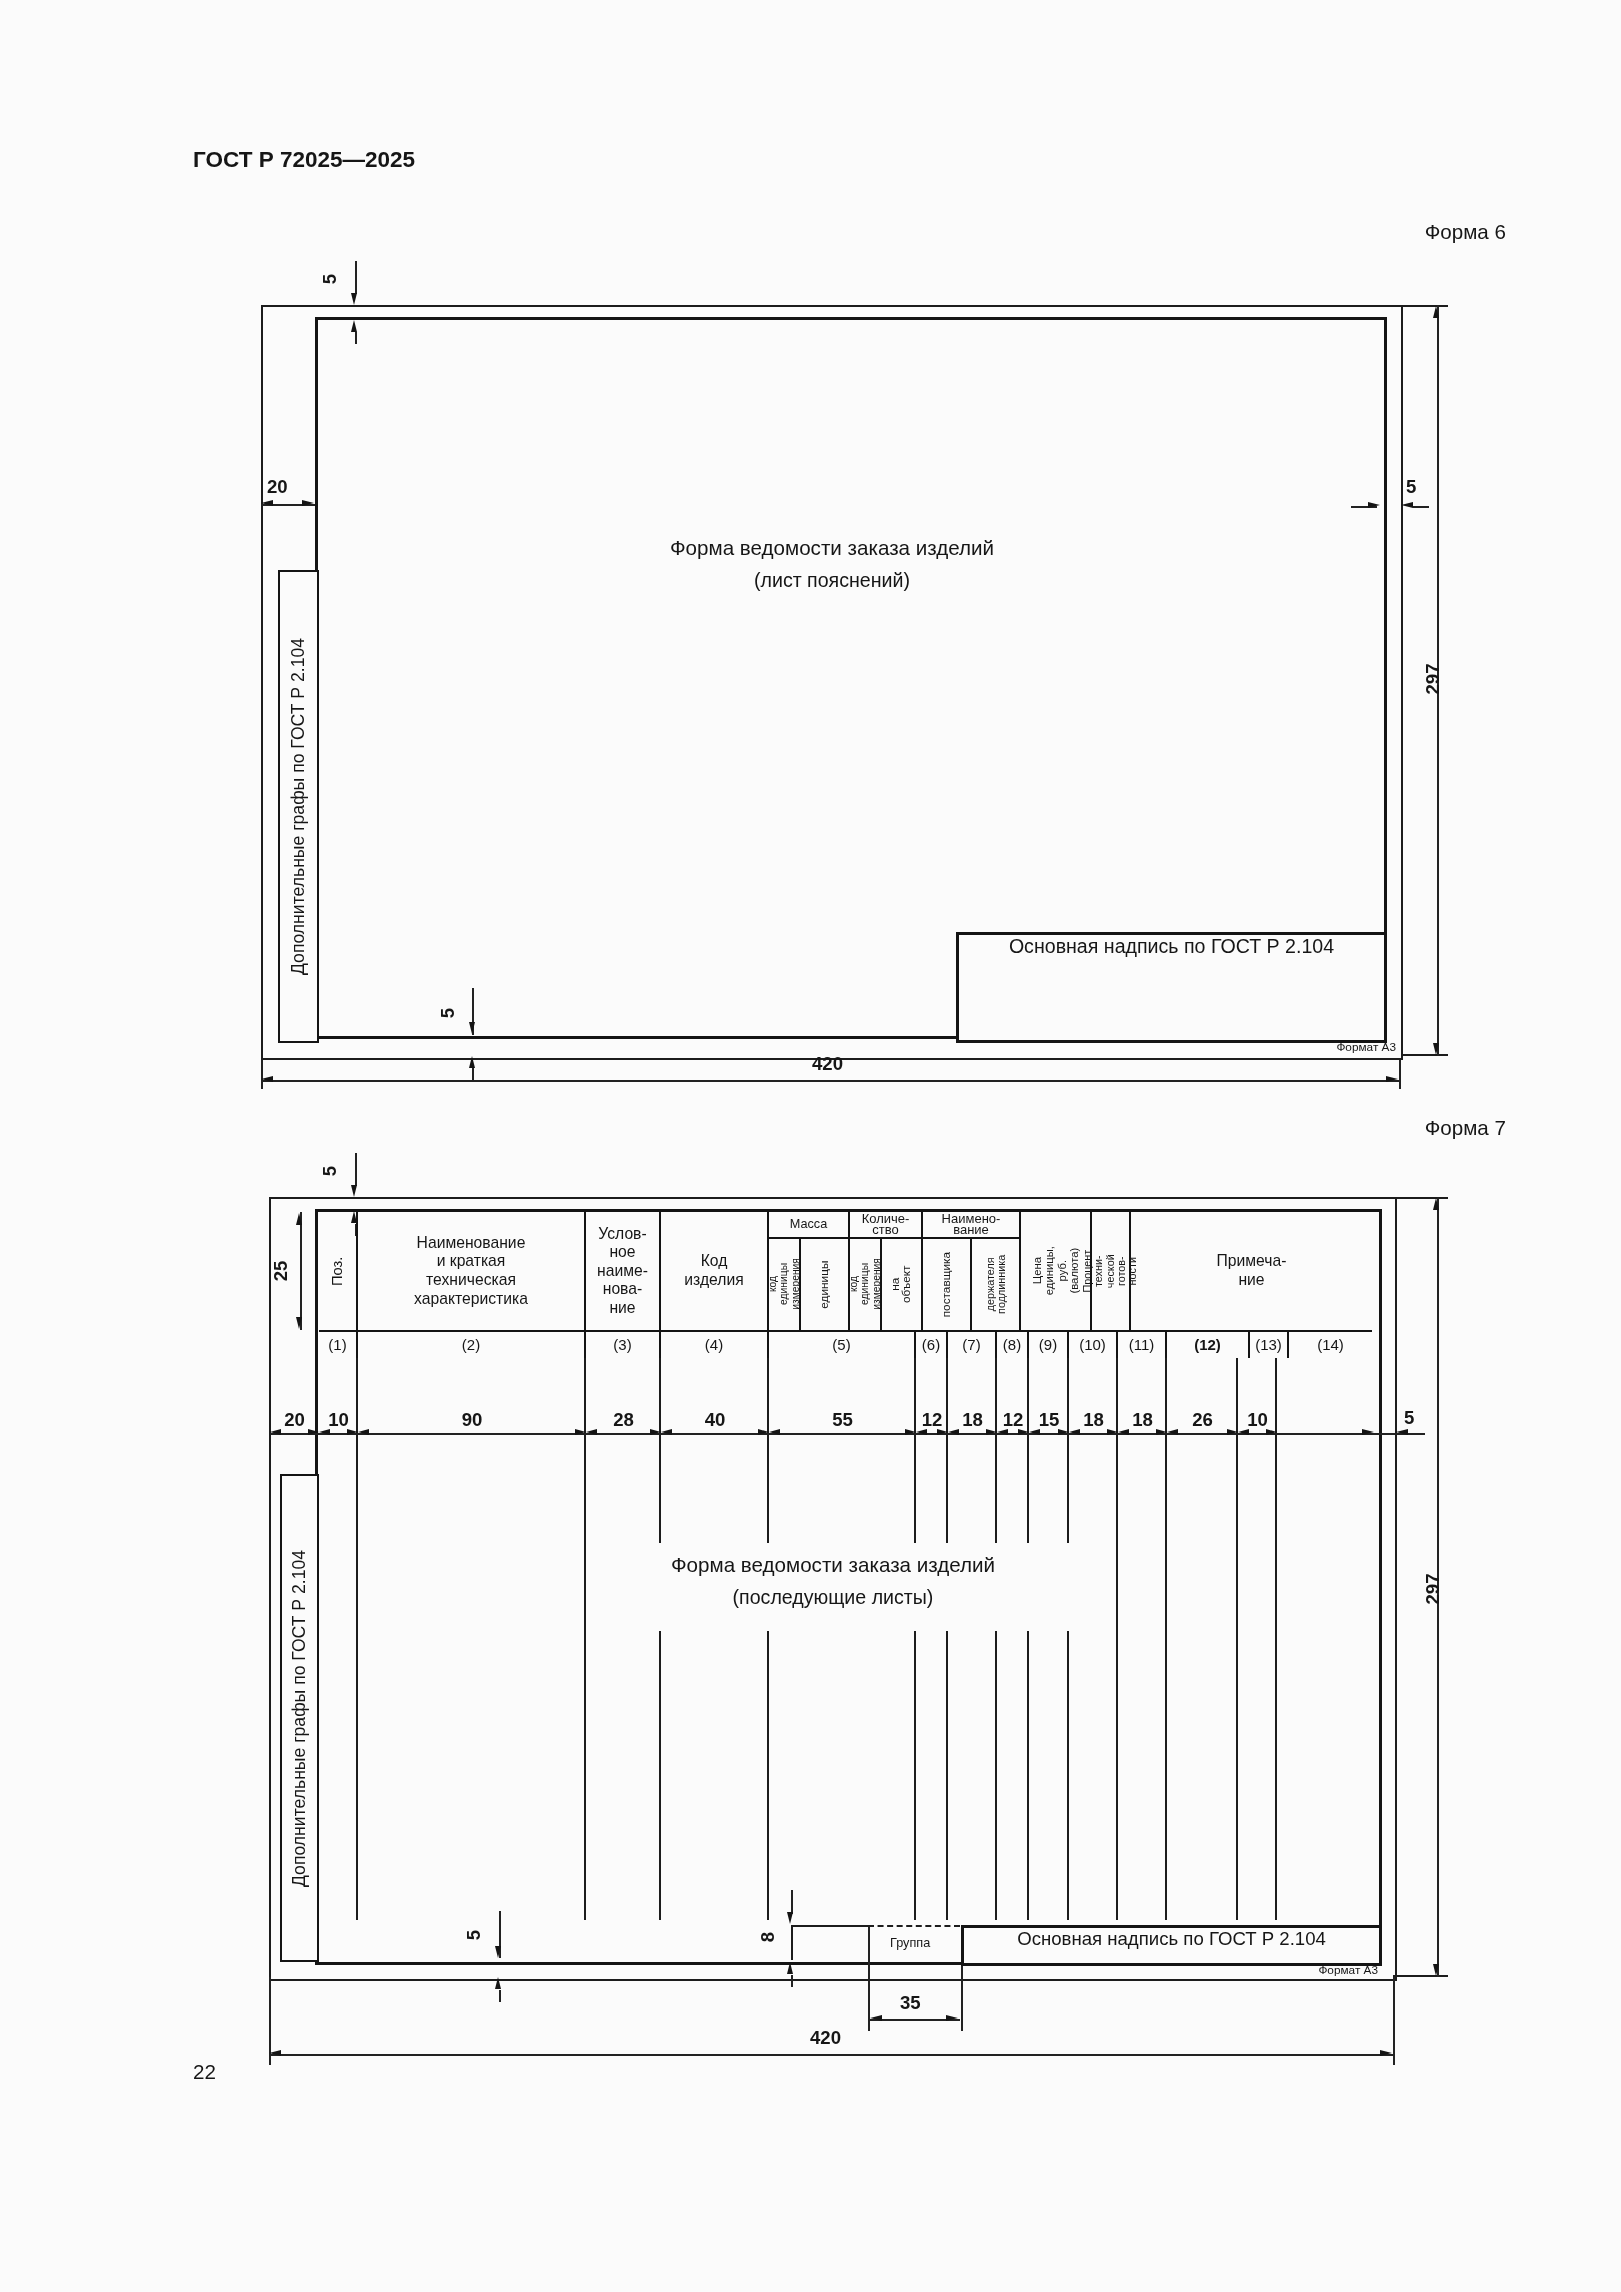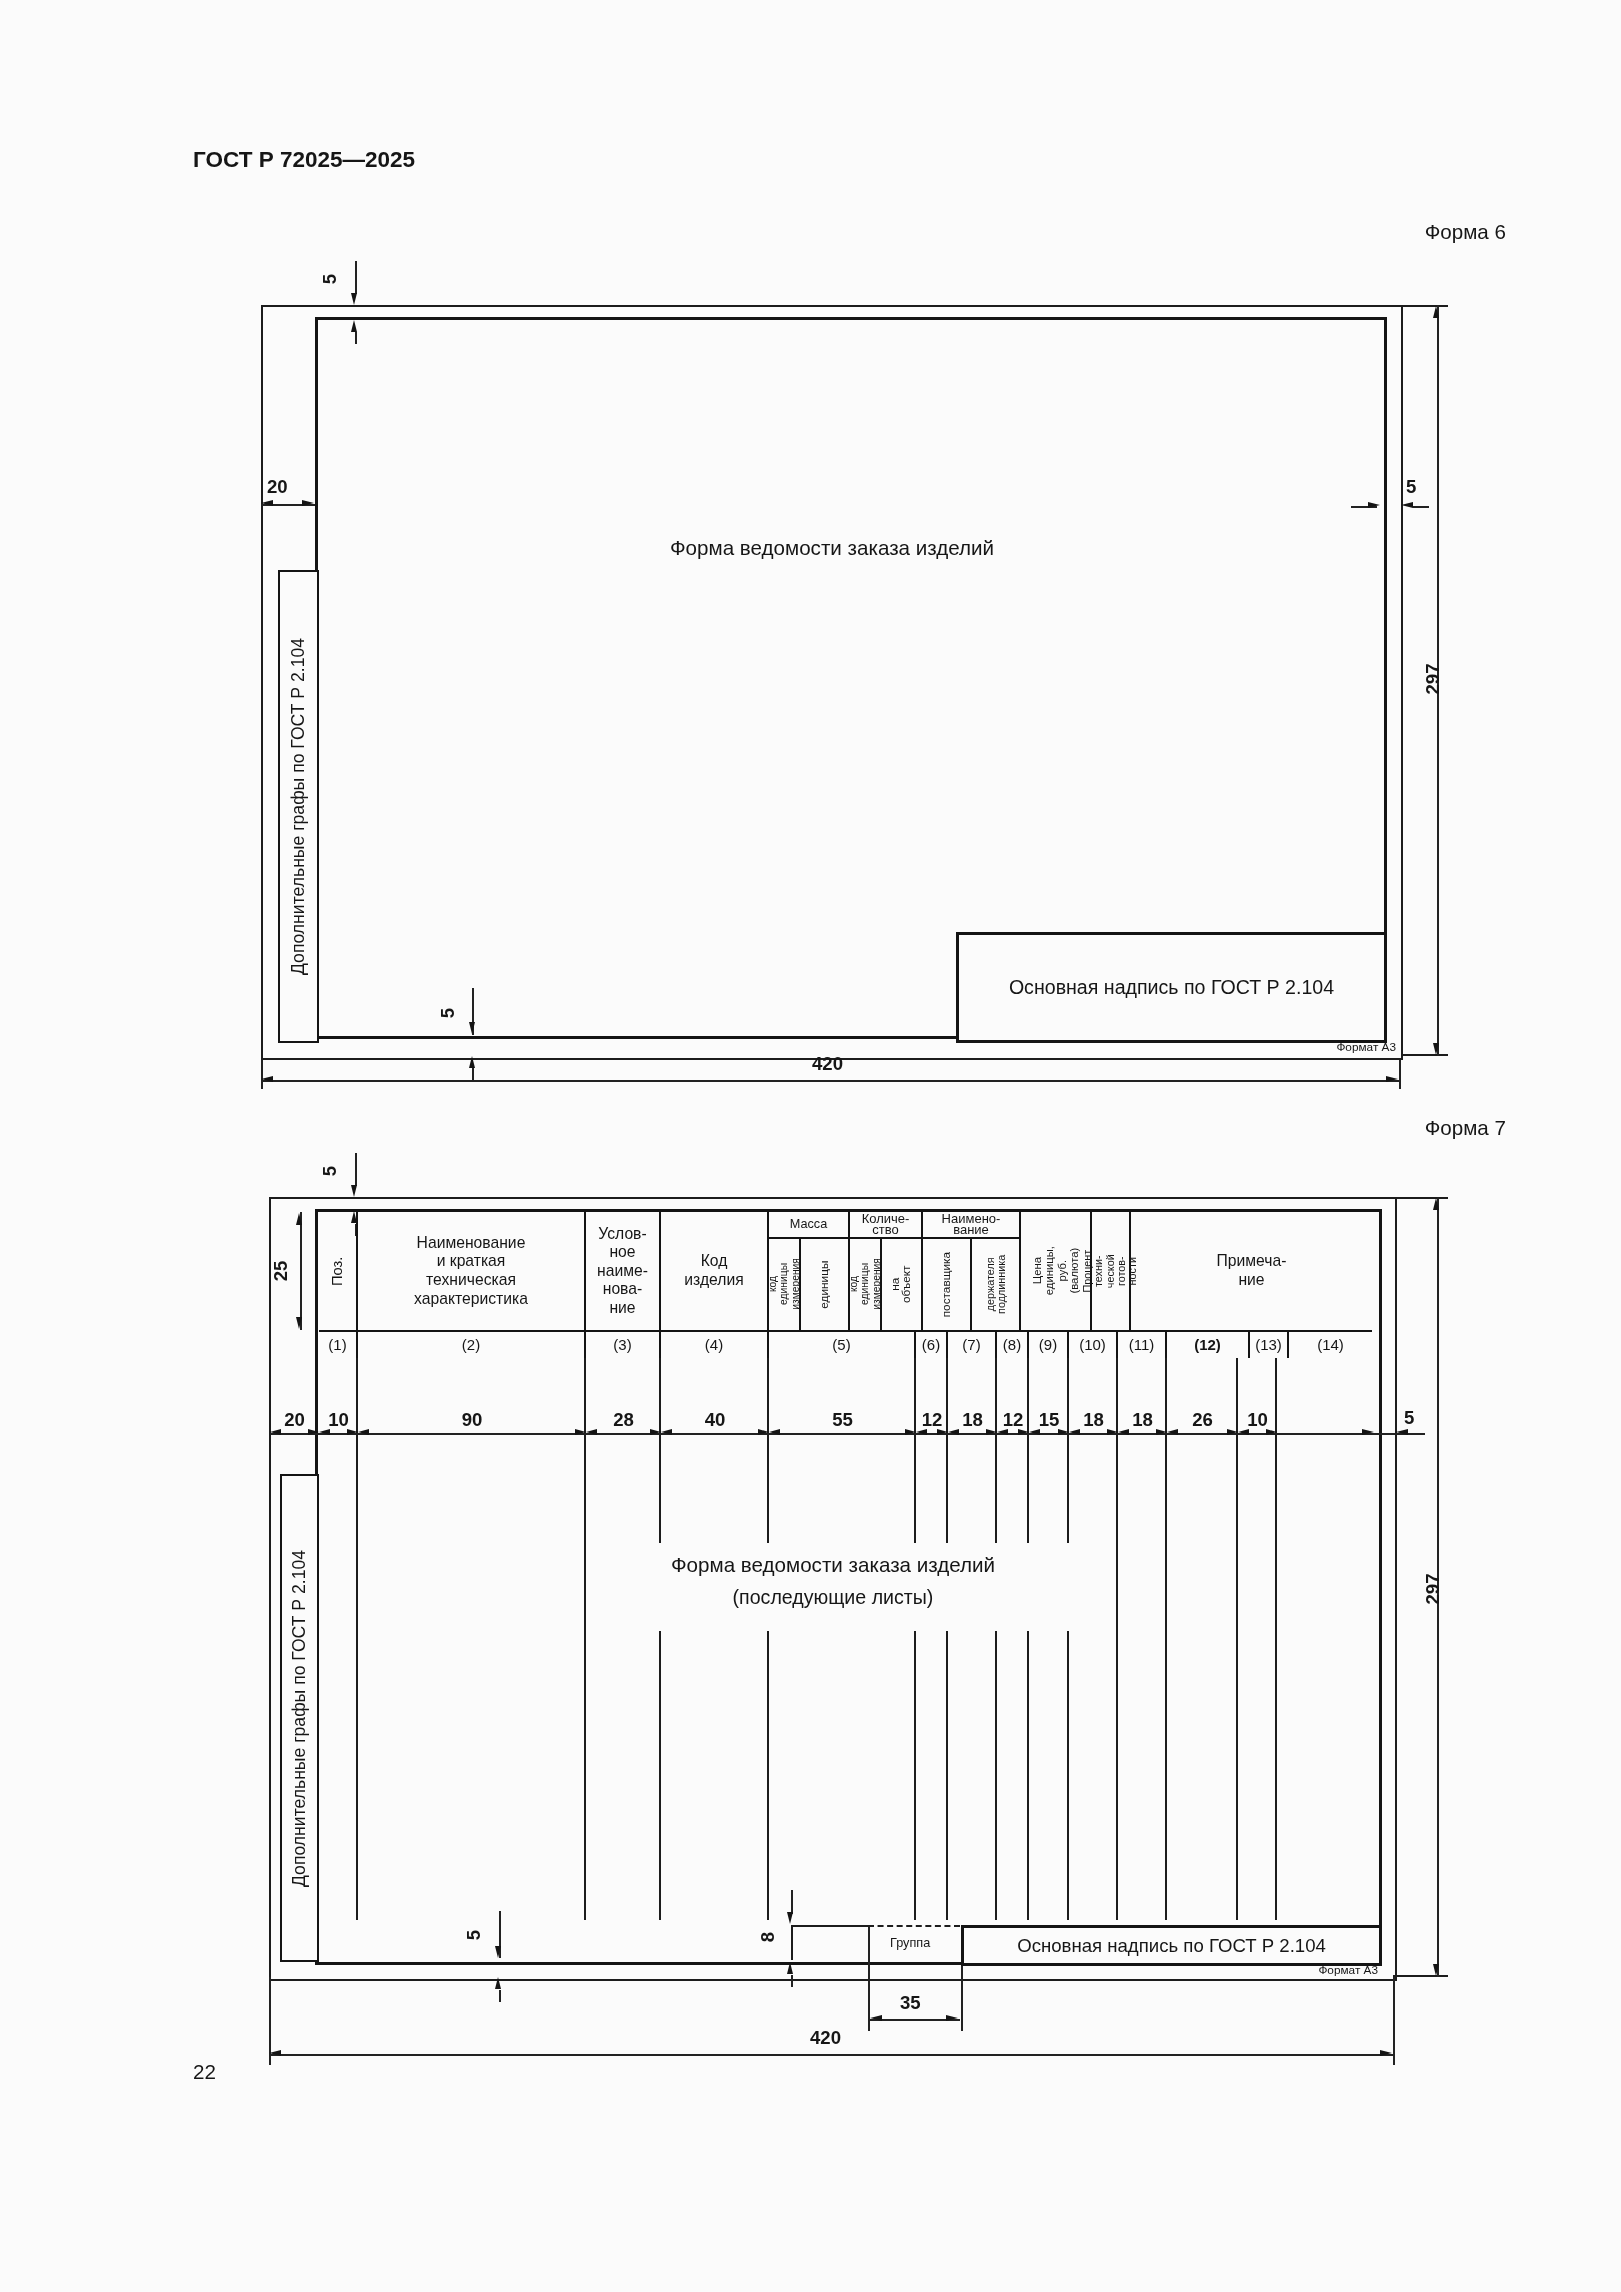--- a/index.html
+++ b/index.html
@@ -20,21 +20,21 @@
   .dimnum{position:absolute;font-size:18.6px;font-weight:bold;white-space:nowrap;}
   .dimnum-v{position:absolute;font-size:18.6px;font-weight:bold;white-space:nowrap;
             transform:rotate(-90deg);transform-origin:center;}
   .doc-head{position:absolute;font-size:22.5px;font-weight:bold;white-space:nowrap;}
   .form-label{position:absolute;font-size:20.6px;white-space:nowrap;}
   .center-text{position:absolute;text-align:center;font-size:20.6px;line-height:32px;z-index:3;}
   .sidebox{position:absolute;border:2.9px solid #141414;background:#fbfbfb;z-index:4;
            display:flex;align-items:center;justify-content:center;}
   .sidebox span{transform:rotate(-90deg);white-space:nowrap;font-size:17.6px;}
   .titleblock{position:absolute;border:3.9px solid #141414;background:#fbfbfb;z-index:3;
-              display:flex;align-items:center;justify-content:center;font-size:19.6px;white-space:nowrap;}
+              display:flex;align-items:flex-start;justify-content:center;font-size:19.6px;white-space:nowrap;}
   .format-label{position:absolute;font-size:11.8px;white-space:nowrap;z-index:3;}
   
   .frow{position:absolute;display:flex;z-index:2;}
   .hc{box-sizing:border-box;border-right:2px solid #141414;display:flex;align-items:center;
       justify-content:center;text-align:center;font-size:15.7px;line-height:18.6px;white-space:pre-line;}
   .hc.last{border-right:none;}
   .vt{transform:rotate(-90deg);white-space:pre-line;text-align:center;font-size:10.3px;line-height:11.3px;}
   .vt-big{transform:rotate(-90deg);white-space:nowrap;font-size:14.7px;}
   .grp{box-sizing:border-box;border-right:2px solid #141414;display:flex;flex-direction:column;}
   .grp-label{box-sizing:border-box;border-bottom:2px solid #141414;display:flex;align-items:center;
@@ -64,20 +64,21 @@
   <div class="doc-head" style="left:193px;top:147px;">ГОСТ Р 72025—2025</div>
   <div class="pagenum" style="left:193px;top:2060px;">22</div>
 
   <div class="form-label" style="right:115px;top:220px;">Форма 6</div>
 
   <div class="rect-thin" style="left:261px;top:305px;width:1138px;height:751px;"></div>
   <div class="rect-thick" style="left:315px;top:317px;width:1066px;height:716px;"></div>
 
   <div class="center-text" style="left:261px;top:532px;width:1142px;">
     <div>Форма ведомости заказа изделий</div>
+    <div style="font-size:19.6px;">(лист пояснений)</div>
   </div>
 
   <div class="sidebox" style="left:278px;top:570px;width:37px;height:469px;">
     <span>Дополнительные графы по ГОСТ Р 2.104</span>
   </div>
 
   <div class="titleblock" style="left:956px;top:932px;width:425px;height:105px;">
     <span>Основная надпись по ГОСТ Р 2.104</span>
   </div>
   <div class="format-label" style="right:225px;top:1040px;">Формат А3</div>

